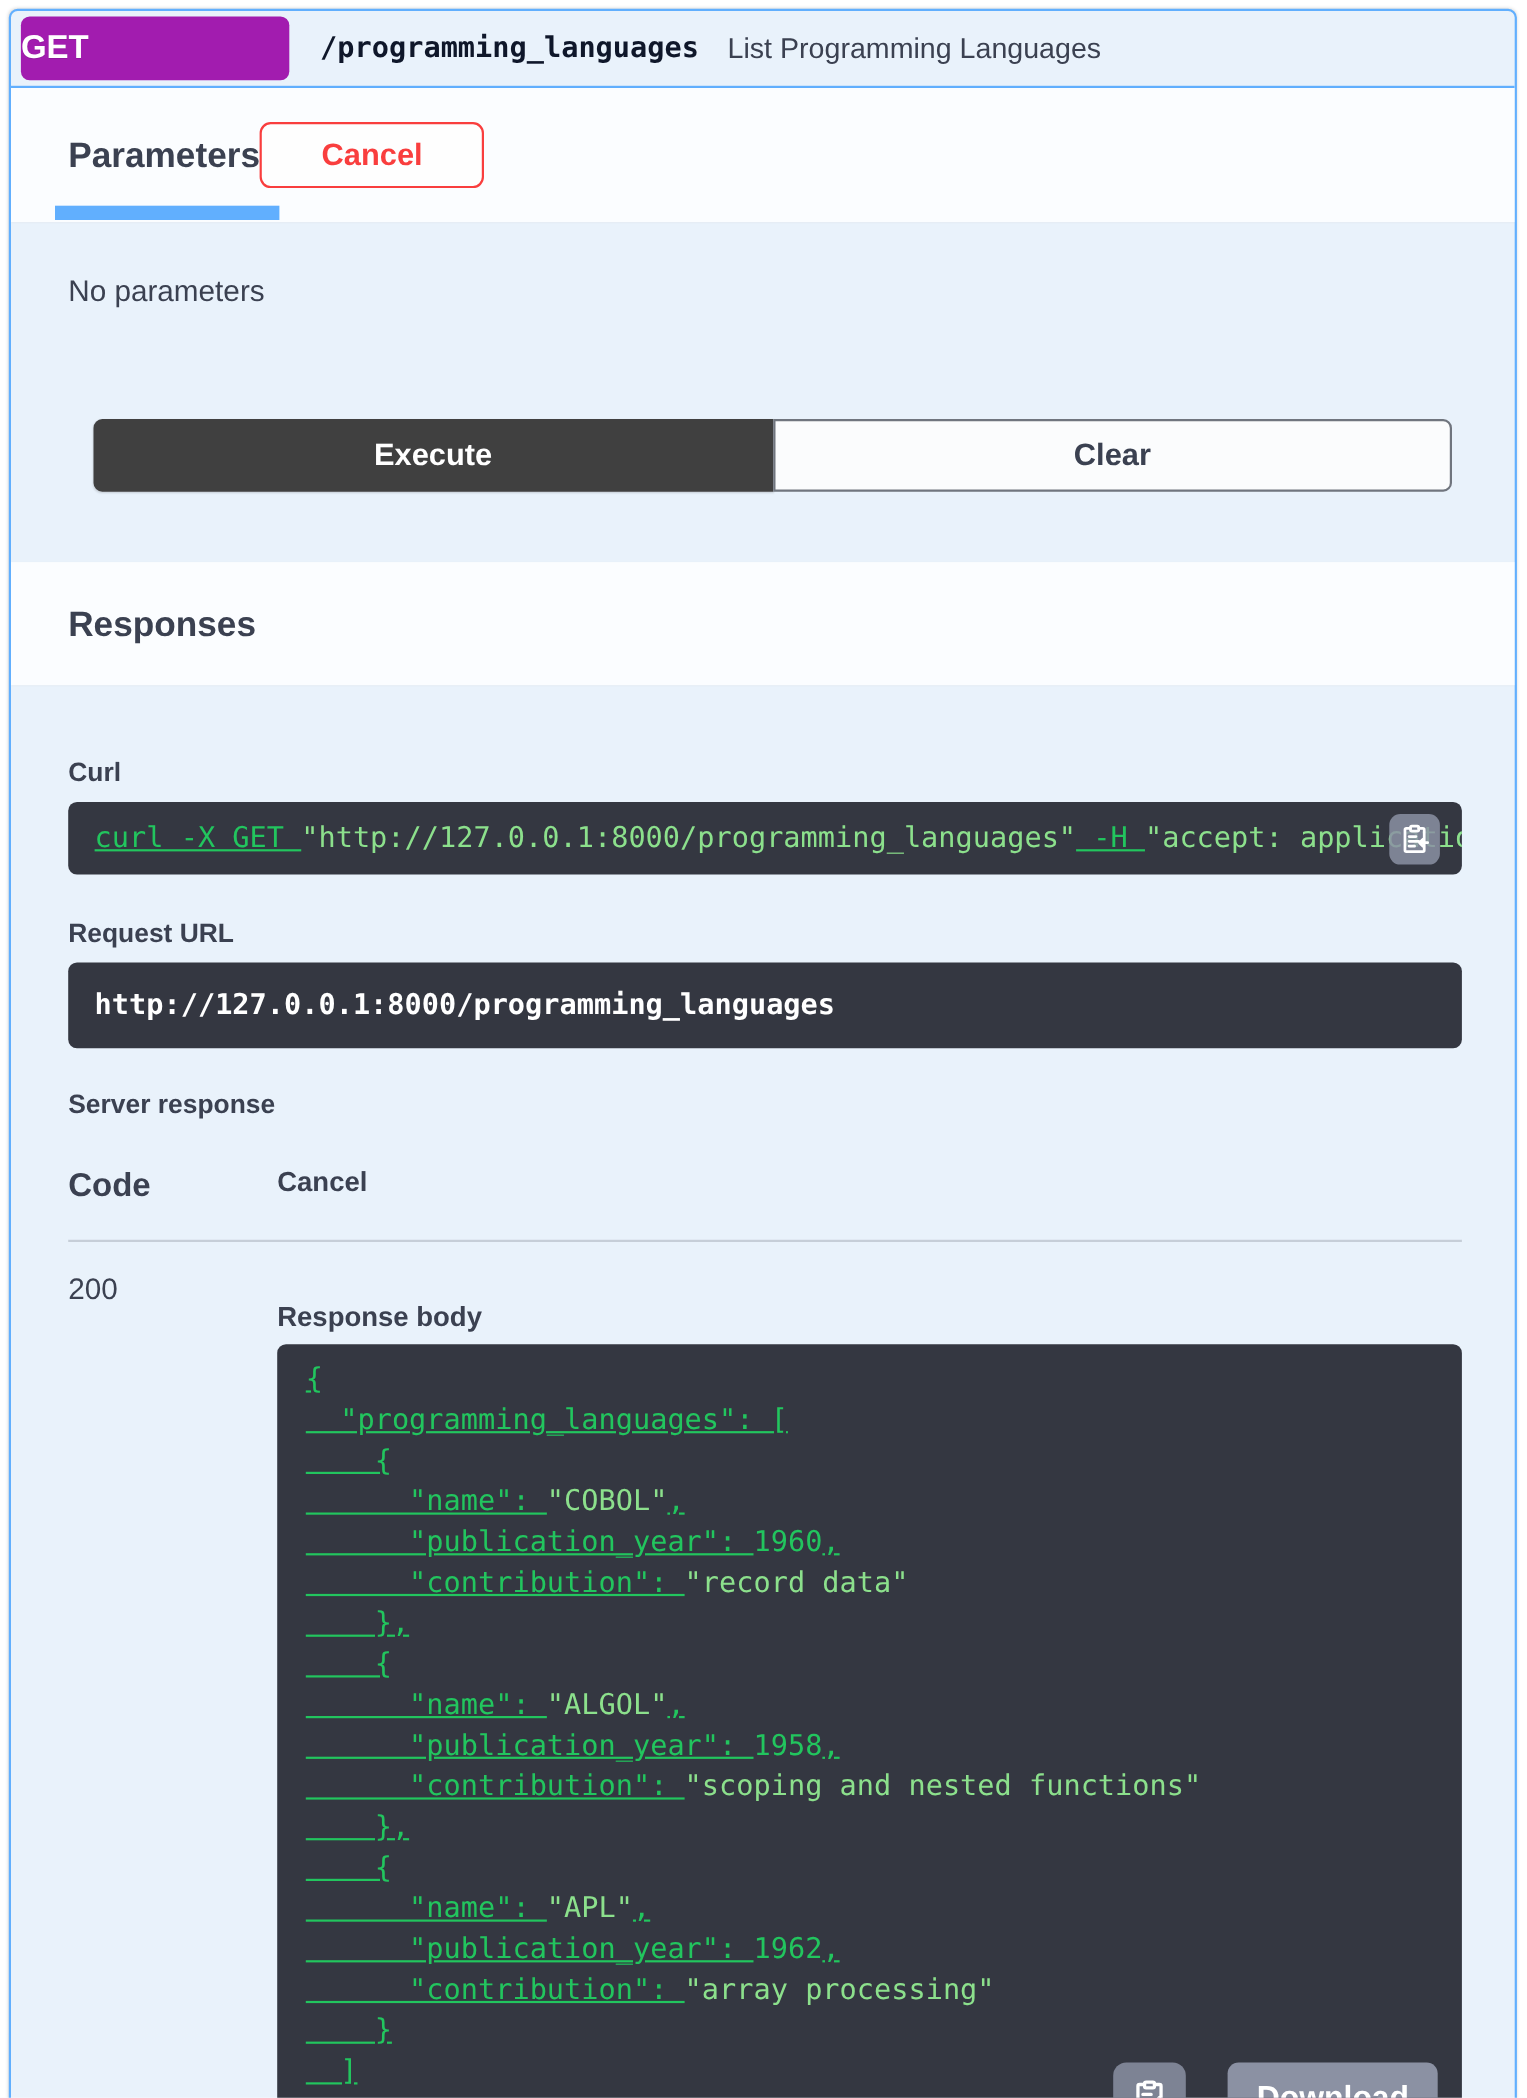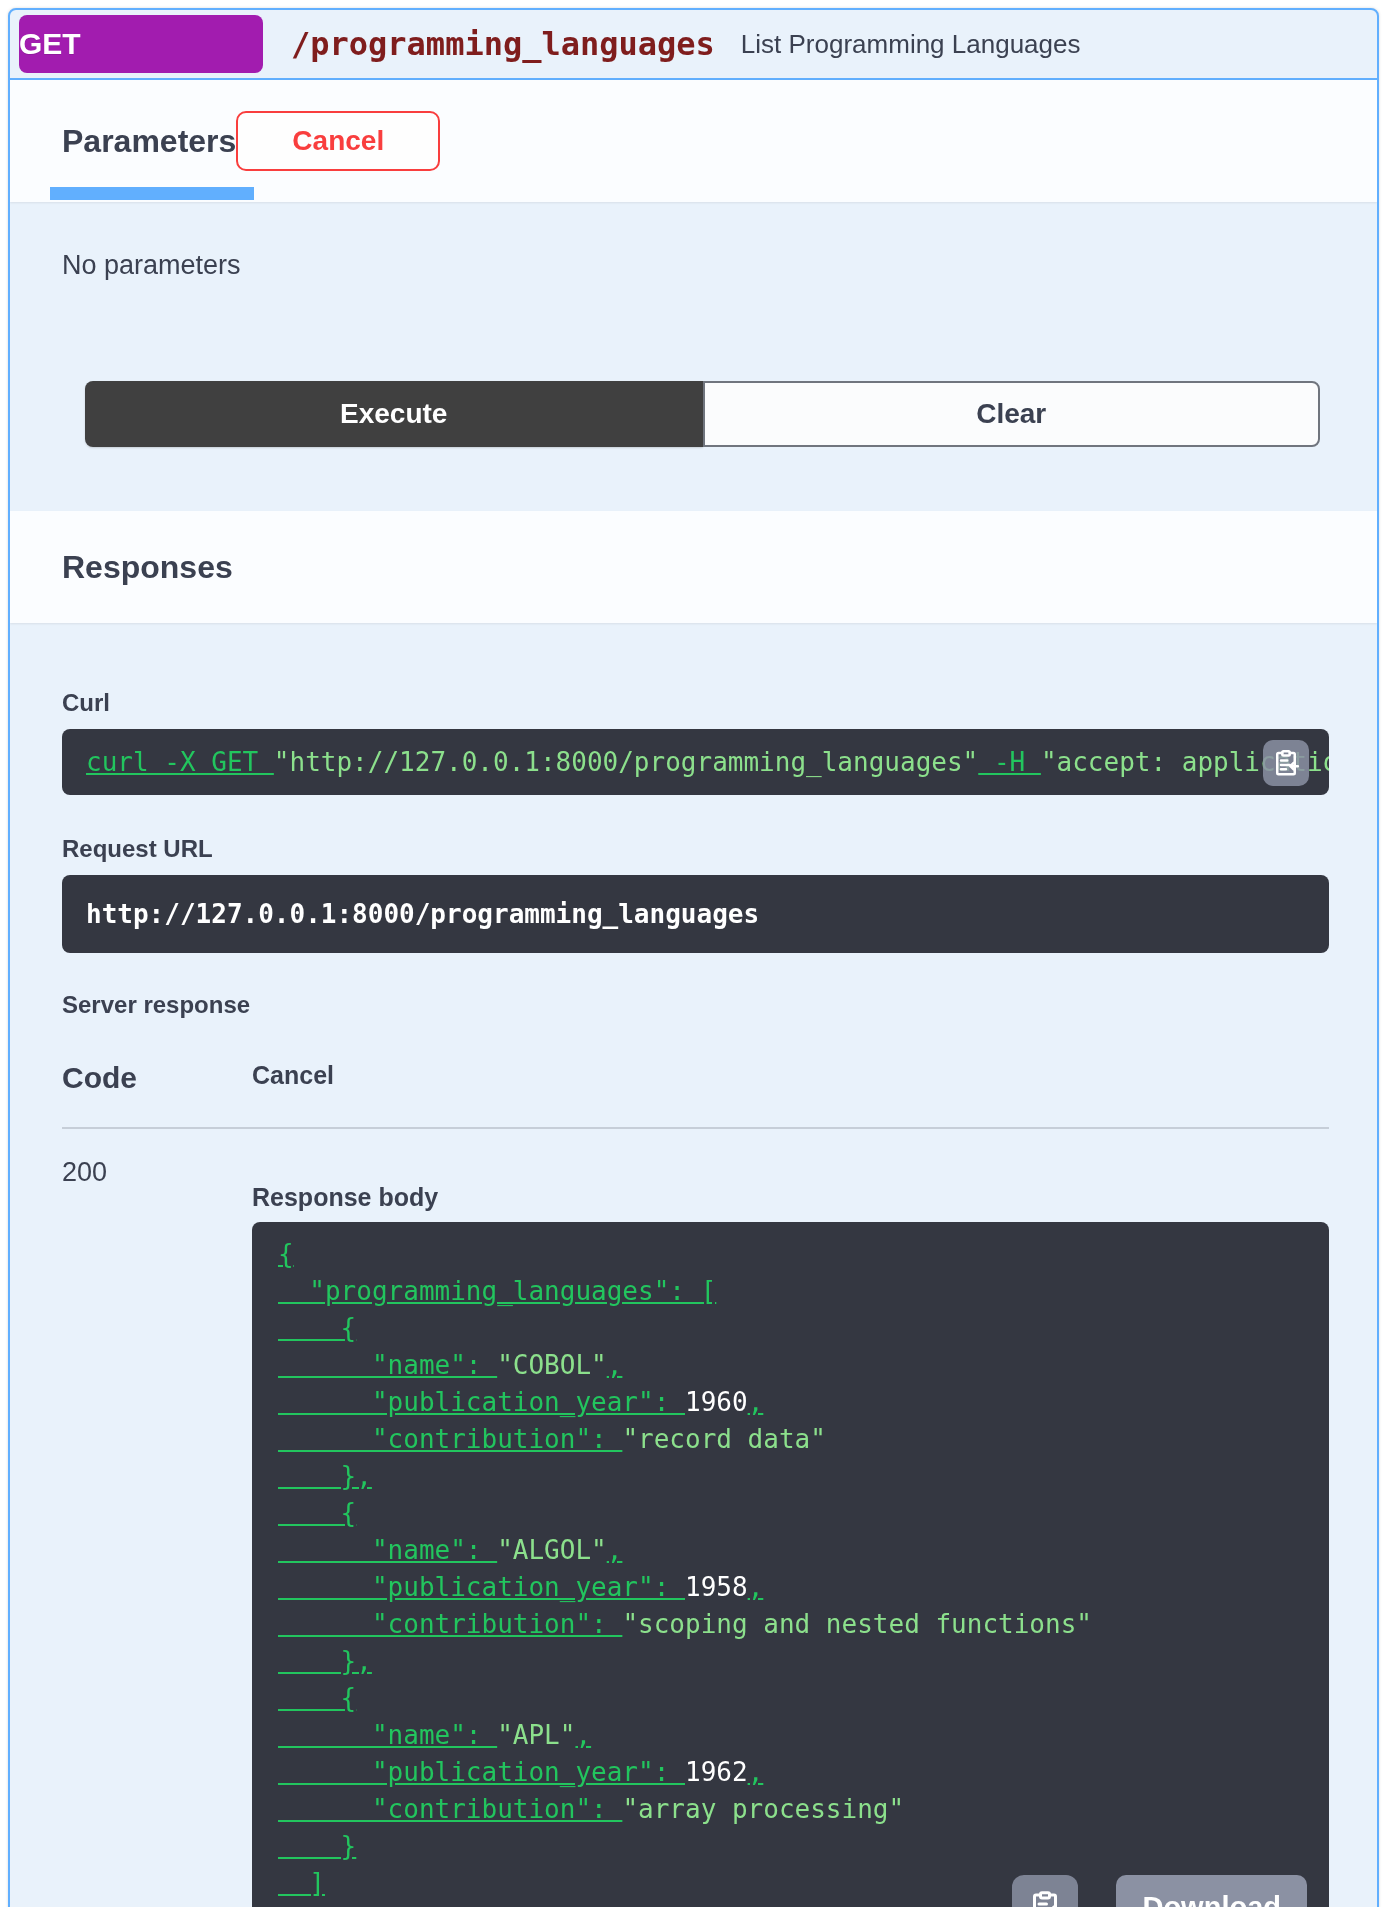--- a/index.html
+++ b/index.html
@@ -20,21 +20,21 @@
     padding:0 20px 0 9px; border-bottom:2px solid #61affe;
     cursor:pointer;
   }
   .method-badge {
     width:244px; height:58px; border-radius:8px; background:#a21caf;
     color:#fff; font-weight:700; font-size:30px; text-align:left;
     line-height:58px; flex:0 0 auto; text-shadow:0 1px 0 rgba(0,0,0,.1);
   }
   .endpoint-path {
     margin-left:28px; font-family:"DejaVu Sans Mono", monospace;
-    font-weight:700; font-size:32px; color:#7f1d1d;
+    font-weight:700; font-size:26px; color:#0f172a;
   }
   .endpoint-summary { margin-left:26px; font-size:26px; color:#3b4151; }
 
   
   .section-band {
     background:rgba(255,255,255,.82);
     box-shadow:0 1px 2px rgba(0,0,0,.08);
     display:flex; align-items:center; 
     padding:0 48px 0 52px; position:relative;
   }
@@ -96,21 +96,21 @@
   .details-cell { flex:1 1 auto; min-width:0; }
   .resp-body-label { margin-top:28px; font-size:25px; }
   .response-box {
     margin-top:10px; height:735px; padding:14px 26px 18px 26px;
     box-sizing:border-box; font-size:26px; overflow:hidden;
   }
   .json-pre { margin:0; font-family:inherit; }
   .code-line { white-space:pre; line-height:37px; height:37px; }
   .tok-plain  { color:#22c55e;text-decoration:underline; }
   .tok-string { color:#8ce08c; }
-  .tok-number { color:#ffffff; }
+  .tok-number { color:#22c55e; }
 
   
   .copy-btn {
     border:none; cursor:pointer; background:rgba(139,145,163,.85);
     border-radius:10px; display:flex; align-items:center; justify-content:center;
   }
   .curl-copy { position:absolute; right:20px; top:11px; width:46px; height:46px; }
   .resp-actions {
     position:absolute; right:22px; bottom:18px; display:flex;
     align-items:center; gap:38px;

